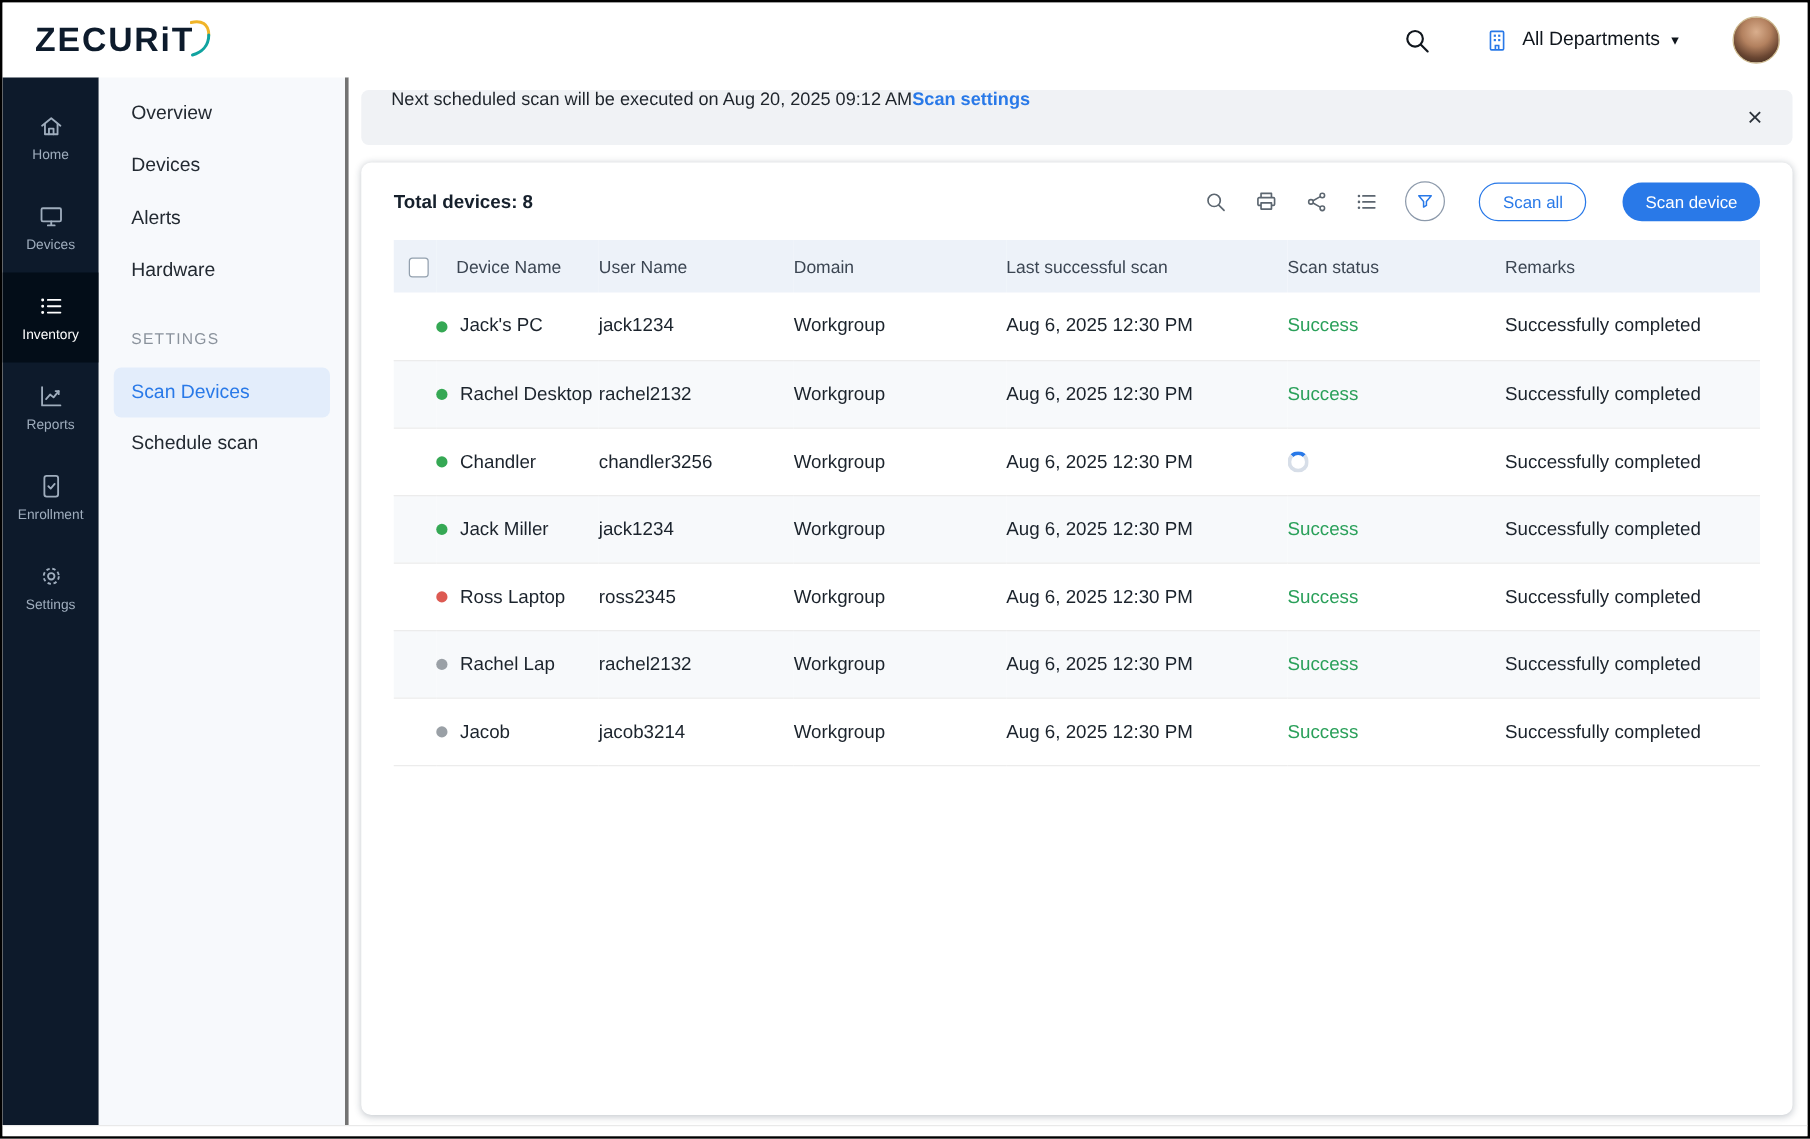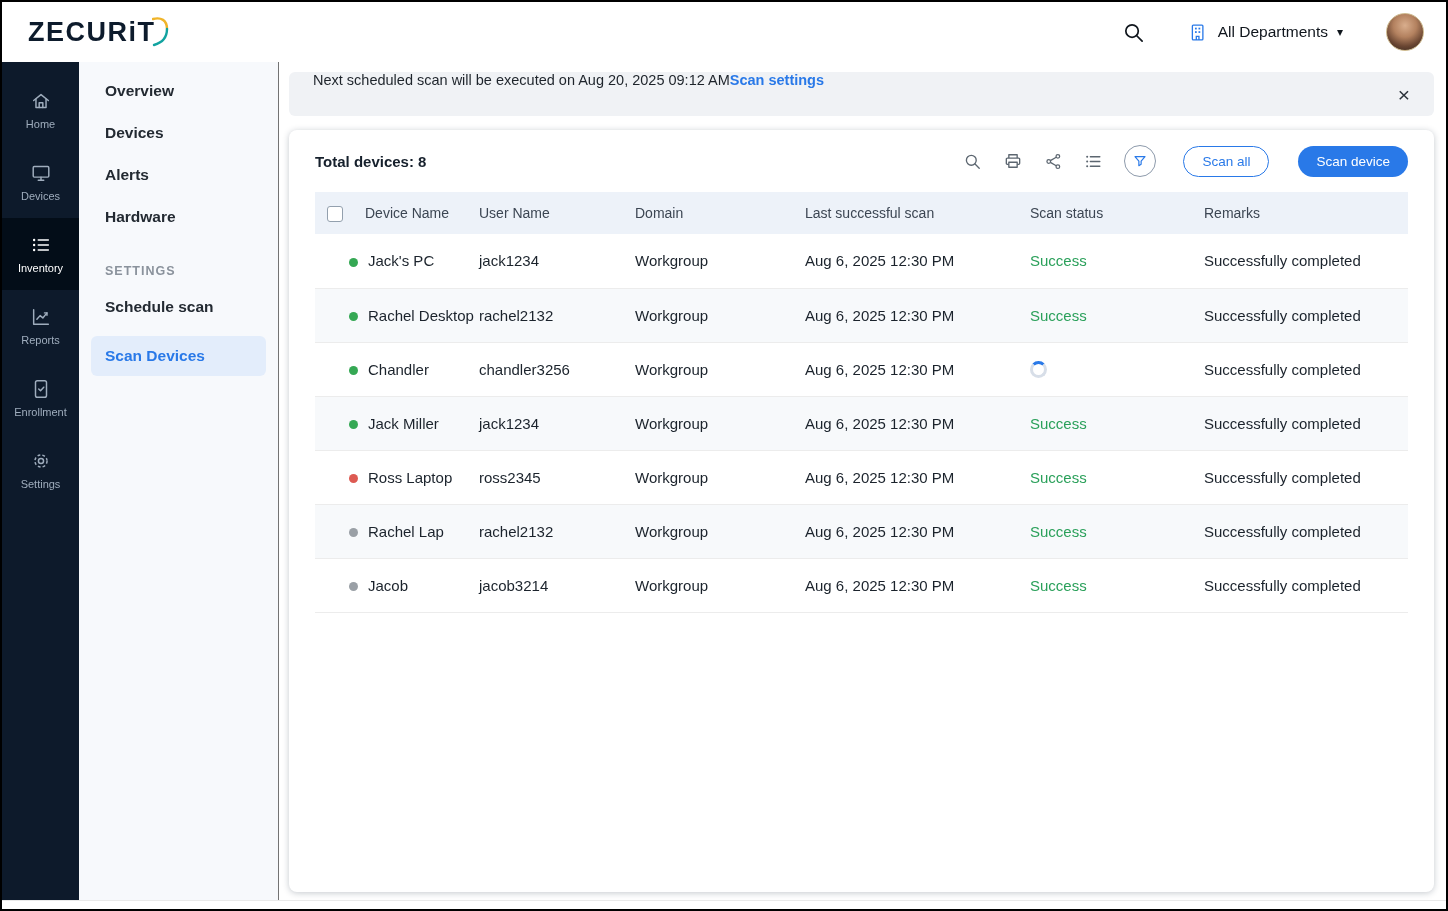--- a/index.html
+++ b/index.html
@@ -24,21 +24,21 @@
     display:flex;flex-direction:column;
     overflow:hidden;
   }
   
   .topbar{
     flex:0 0 60px;
     display:flex;align-items:center;
     padding:0 22px 0 26px;
     background:#fff;
   }
-  .logo{display:flex;align-items:flex-end;position:relative;cursor:pointer;}
+  .logo{display:flex;align-items:center;position:relative;cursor:pointer;}
   .logo-text{
     font-size:27px;font-weight:700;letter-spacing:1.5px;color:#0d1b2c;
   }
   .logo-shield{margin-left:-4px;margin-top:-3px;}
   .topbar-right{margin-left:auto;display:flex;align-items:center;gap:43px;}
   .icon-btn{background:none;border:none;cursor:pointer;display:flex;align-items:center;color:#1b232c;padding:0;}
   .dept{display:flex;align-items:center;gap:9px;cursor:pointer;}
   .dept-label{font-size:15.5px;color:#10161d;}
   .caret{font-size:12px;color:#10161d;}
   .avatar{
@@ -55,23 +55,22 @@
     padding-top:12px;display:flex;flex-direction:column;
   }
   .nav-item{
     height:72px;display:flex;flex-direction:column;align-items:center;justify-content:center;
     color:#9fadbd;font-size:11px;cursor:pointer;gap:6px;text-align:center;
   }
   .nav-item.active{background:var(--dark-nav-active);color:#fff;}
   .nav-item svg{display:block;}
   
   .subbar{
-    flex:0 0 200px;background:#f7f9fc;border-right:1px solid #737373;
+    flex:0 0 200px;background:#f7f9fc;border-right:3px solid #737373;
     padding-top:8px;
-    font-weight:bold;
   }
   .sub-item{
     height:42px;line-height:42px;padding-left:26px;
     font-size:15.5px;color:#232a32;cursor:pointer;
   }
   .sub-section{
     margin-top:18px;height:30px;line-height:30px;padding-left:26px;
     font-size:12.5px;letter-spacing:1px;color:#8a929c;
   }
   .sub-item.pill{
@@ -214,22 +213,22 @@
         <span>Settings</span>
       </div>
     </div>
 
     <div class="subbar">
       <div class="sub-item">Overview</div>
       <div class="sub-item">Devices</div>
       <div class="sub-item">Alerts</div>
       <div class="sub-item">Hardware</div>
       <div class="sub-section">SETTINGS</div>
+      <div class="sub-item pill">Scan Devices</div>
       <div class="sub-item">Schedule scan</div>
-      <div class="sub-item pill">Scan Devices</div>
     </div>
 
     <div class="main">
 
       <div class="banner">
         <span>Next scheduled scan will be executed on Aug 20, 2025 09:12 AM</span>
         <span class="banner-link">Scan settings</span>
         <button class="banner-close">
           <span>×</span>
         </button>

